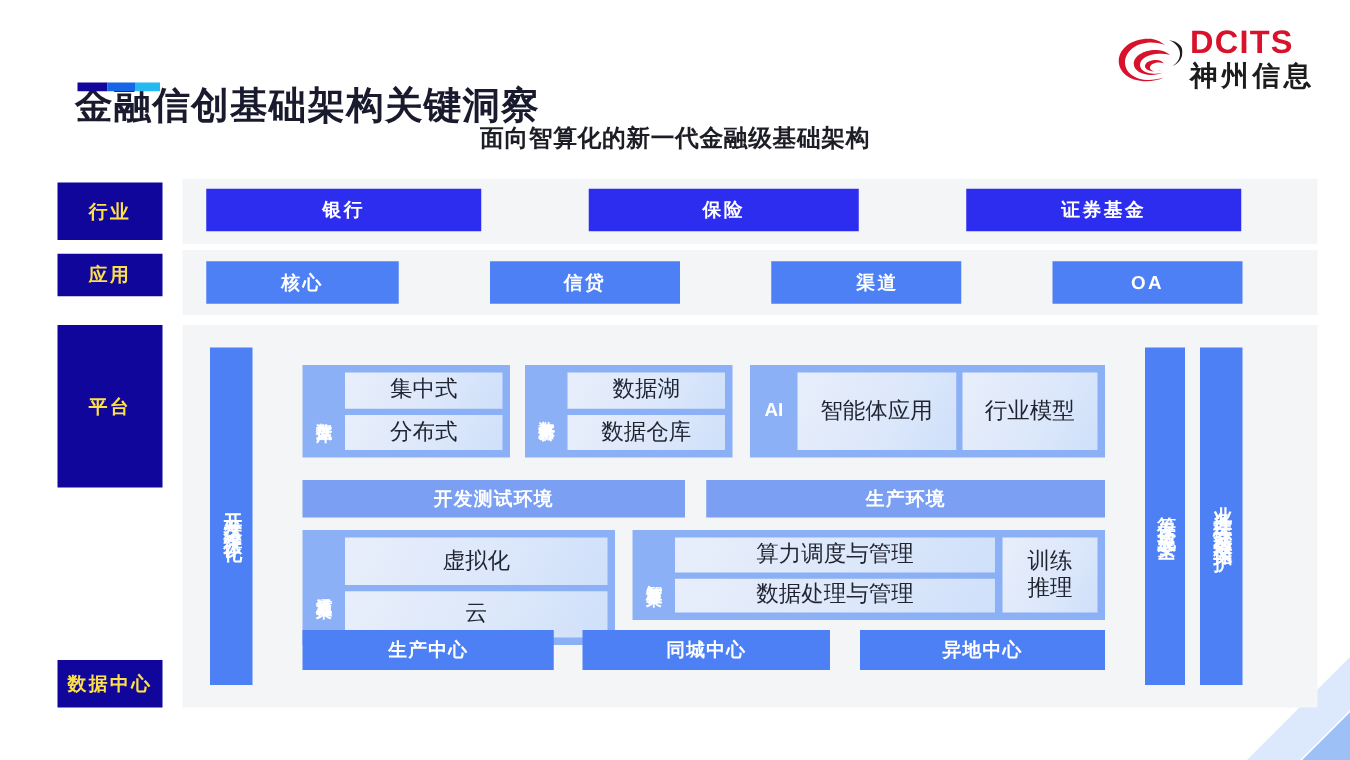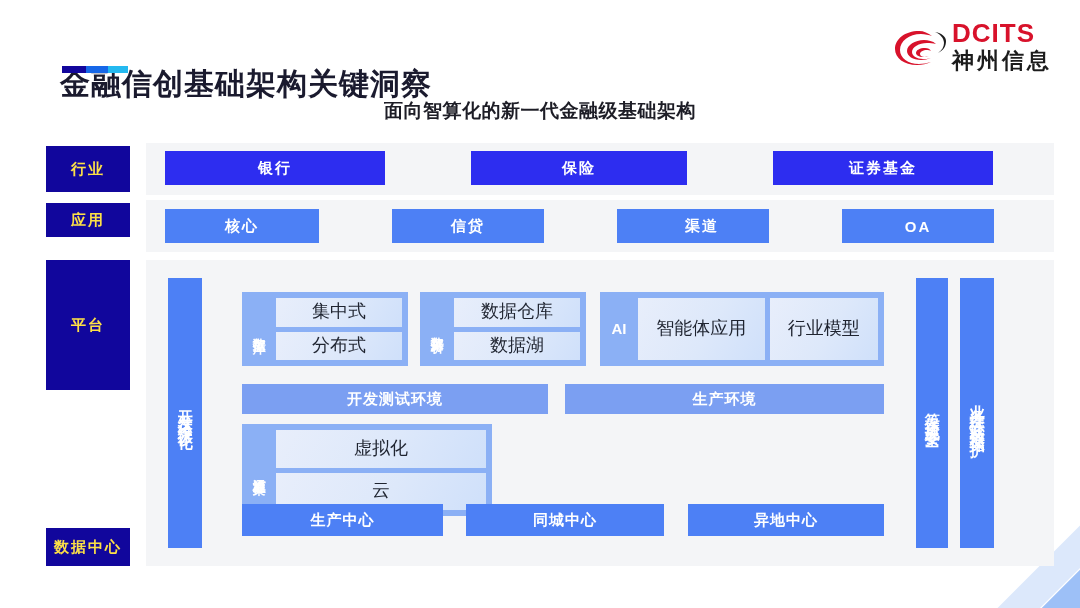--- a/index.html
+++ b/index.html
@@ -210,22 +210,22 @@
     <div class="group-label">数据库</div>
     <div class="group-items">
       <div class="cell">集中式</div>
       <div class="cell">分布式</div>
     </div>
   </div>
 
   <div class="group grp-da">
     <div class="group-label">数据分析</div>
     <div class="group-items">
+      <div class="cell">数据湖</div>
       <div class="cell">数据仓库</div>
-      <div class="cell">数据湖</div>
     </div>
   </div>
 
   <div class="group grp-ai">
     <div class="group-label">AI</div>
     <div class="group-cols">
       <div class="group-col">
         <div class="cell">智能体应用</div>
         <div class="cell">行业模型</div>
       </div>
@@ -236,18 +236,29 @@
   <div class="envbar env-prod">生产环境</div>
 
   <div class="group grp-general">
     <div class="group-label">通算框架</div>
     <div class="group-items">
       <div class="cell">虚拟化</div>
       <div class="cell">云</div>
     </div>
   </div>
 
+  <div class="group grp-intel">
+    <div class="group-label">智算框架</div>
+    <div class="group-items">
+      <div class="stack2">
+        <div class="cell">算力调度与管理</div>
+        <div class="cell">数据处理与管理</div>
+      </div>
+      <div class="cell cell-train" style="white-space:pre-line">训练
+推理</div>
+    </div>
+  </div>
 
   <div class="dcbar dc-1">生产中心</div>
   <div class="dcbar dc-2">同城中心</div>
   <div class="dcbar dc-3">异地中心</div>
 
 </div>
 
 </body></html>

